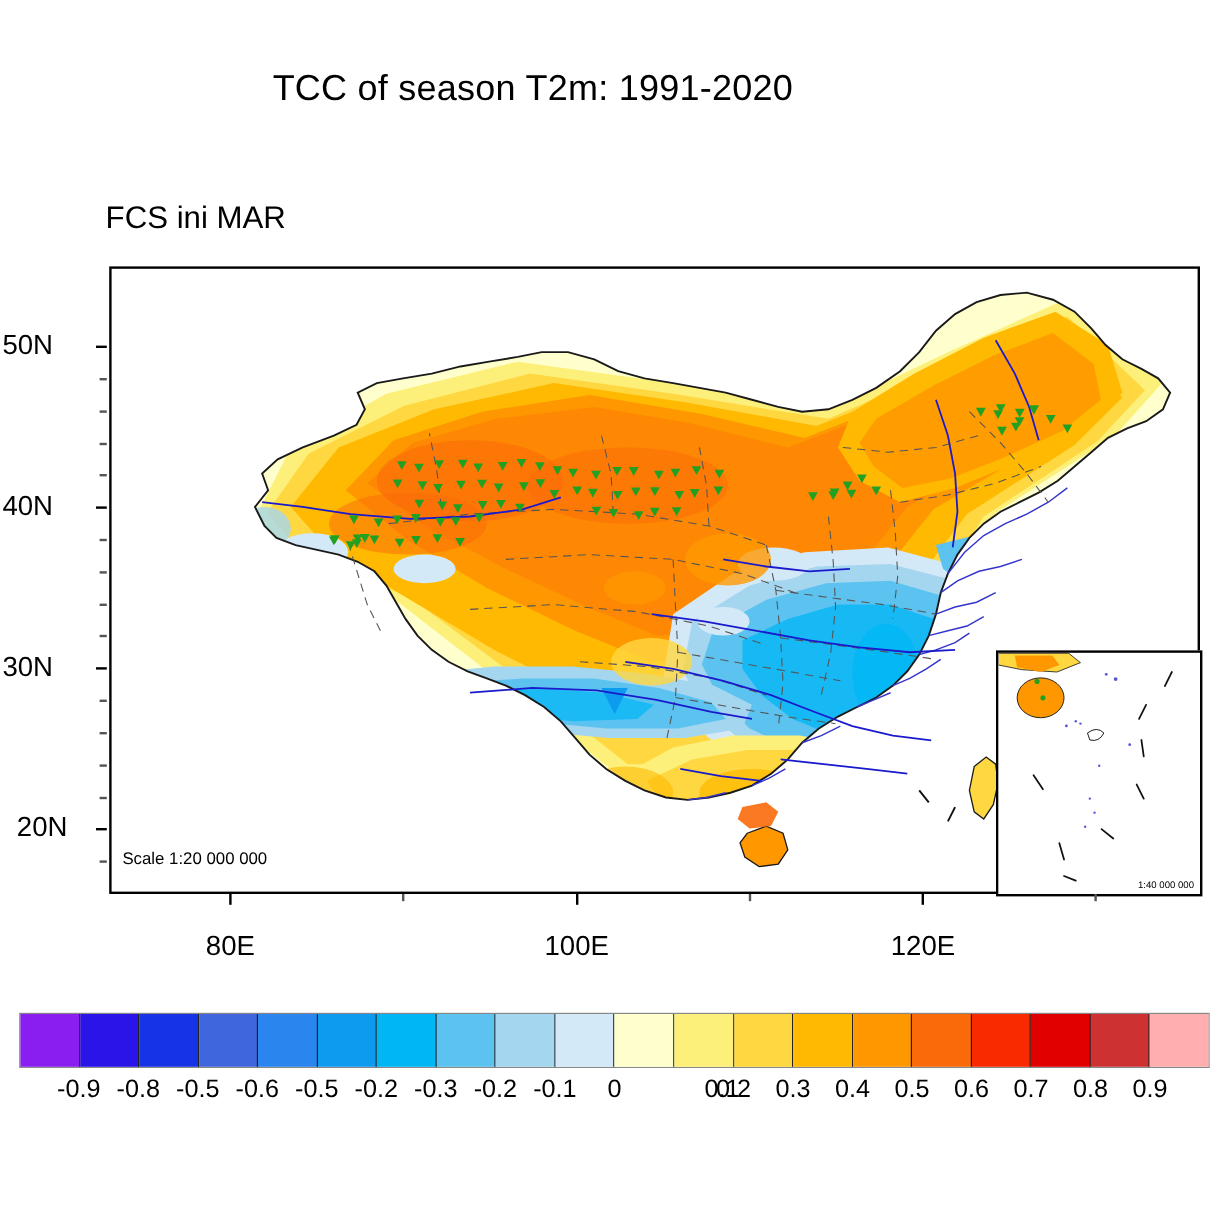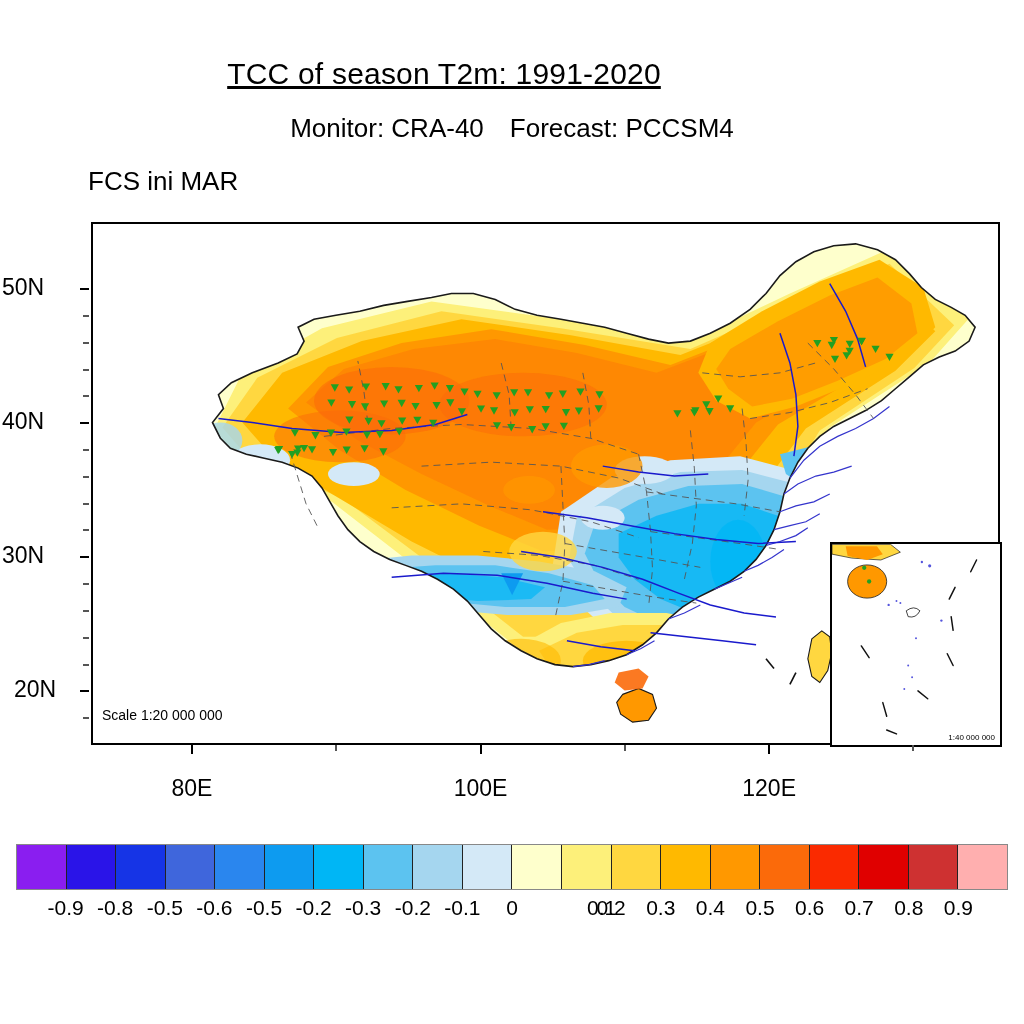--- a/index.html
+++ b/index.html
@@ -2,21 +2,21 @@
 <html><head>
 <meta charset="utf-8">
 <style>
   html,body{margin:0;padding:0;background:#fff;}
   body{width:1024px;height:1024px;position:relative;
        font-family:"Liberation Sans",sans-serif;color:#000;overflow:hidden;}
 
   
   #title-block{position:absolute;left:0;top:0;width:1024px;height:210px;}
   #main-title{position:absolute;width:888px;top:57px;text-align:center;
-              font-size:30px;letter-spacing:.2px;text-decoration:underline;}
+              font-size:30px;letter-spacing:.2px;}
   #subtitle-row{position:absolute;width:1024px;top:113px;text-align:center;font-size:26px;}
   #subtitle-row span{display:inline-block;}
   #sub-monitor{margin-right:26px;}
   #fcs-ini{position:absolute;left:88px;top:166px;font-size:26px;}
   #target-line{position:absolute;right:12px;top:166px;font-size:26px;}
 
   
   #plot-frame{position:absolute;left:91px;top:222px;width:909px;height:523px;
               border:2px solid #000;box-sizing:border-box;background:#fff;}
   #map-svg{position:absolute;left:0;top:0;width:100%;height:100%;display:block;}
@@ -45,23 +45,20 @@
   #colorbar .swatch{flex:1 1 0;height:100%;border-right:1px solid #222;}
   #colorbar .swatch:last-child{border-right:none;}
   #cb-ticklabels{position:absolute;left:0;top:52px;width:992px;height:30px;}
   .cb-tick{position:absolute;font-size:21px;transform:translateX(-50%);top:0;}
 </style>
 </head>
 <body>
 
 <div id="title-block">
   <div id="main-title">TCC of season T2m: 1991-2020</div>
-  <div id="subtitle-row">
-    <span id="sub-monitor">Monitor: CRA-40</span><span id="sub-forecast">Forecast: PCCSM4</span>
-  </div>
   <div id="fcs-ini">FCS ini MAR</div>
 </div>
 
 <div id="plot-frame">
 
   <svg id="map-svg" viewBox="0 0 909 523" preserveAspectRatio="none">
     <defs>
       <clipPath id="chinaClip">
         <path d="M128 216 L120 200 L131 186 L126 172 L139 160 L160 150 L186 140 L205 131
                  L212 118 L206 104 L222 96 L244 92 L268 88 L292 82 L316 78 L340 74 L360 70

